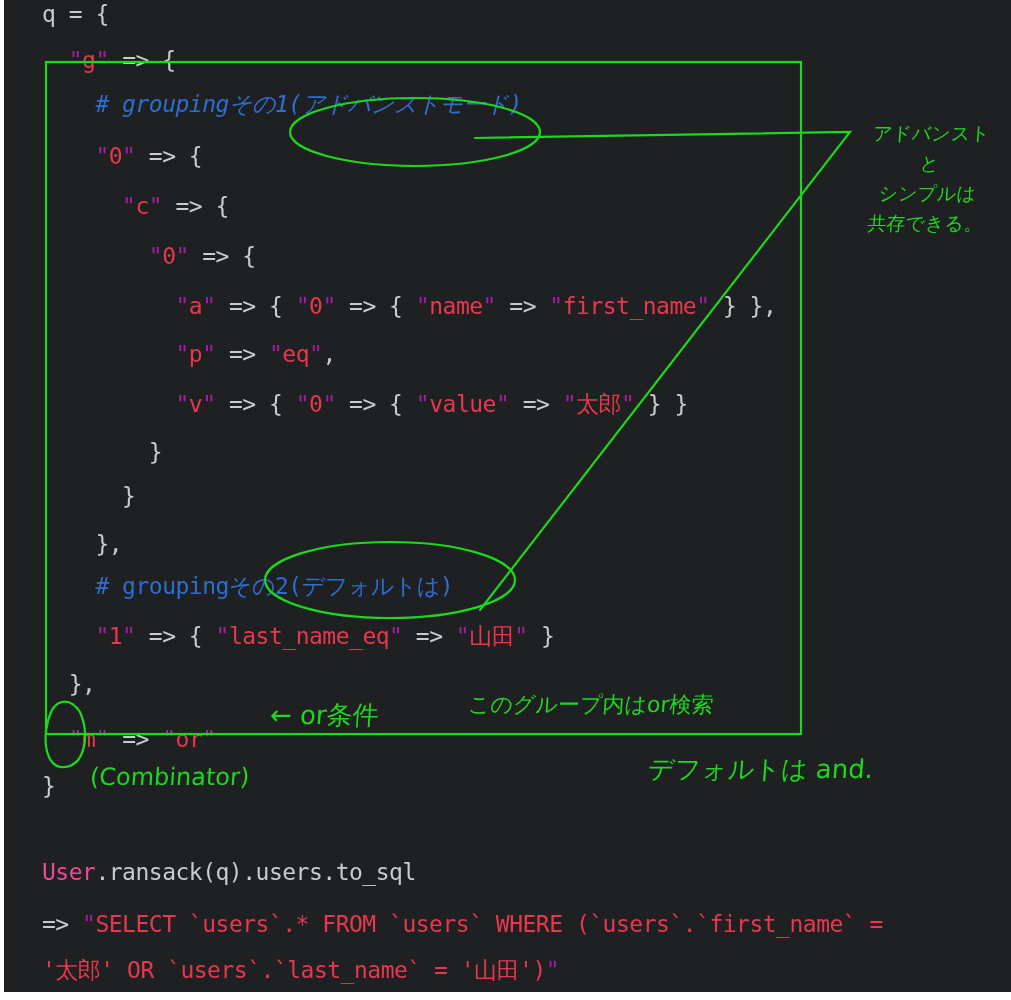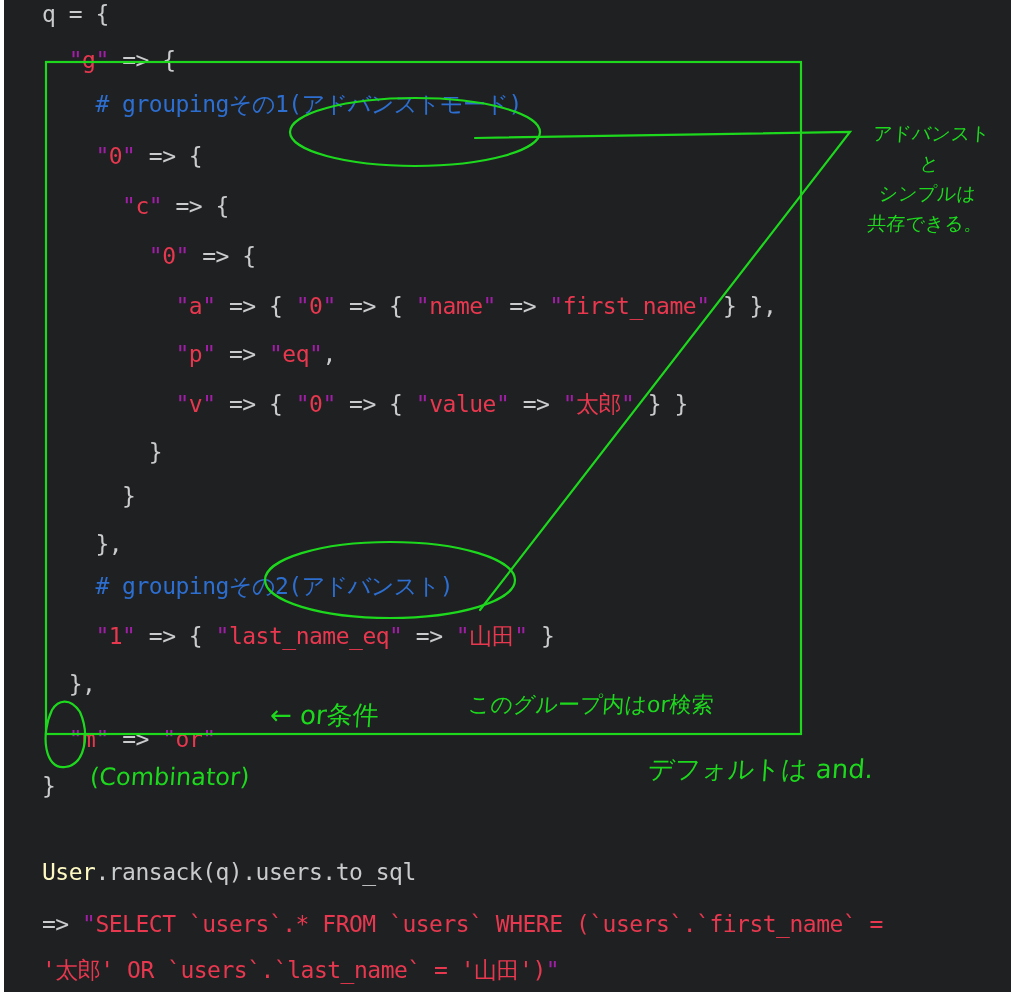--- a/index.html
+++ b/index.html
@@ -13,46 +13,46 @@
     position:absolute; left:4px; top:0; width:1007px; height:992px;
     background:#1e2022;
   }
   .line {
     position:absolute; left:38px; height:40px; line-height:40px;
     font-size:23px; white-space:pre; color:#c9cbcd; letter-spacing:-0.5px;
   }
   .s  { color:#e8384f; }
   .q  { color:#a31ea8; }
   .c  { color:#2d6ed1; }
-  .k  { color:#fef9c3; }
+  .k  { color:#ec4899; }
   .p  { color:#c9cbcd; }
   #annot { position:absolute; left:0; top:0; width:1011px; height:1000px; pointer-events:none; }
   .hand {
     position:absolute; color:#1ed81e; font-family:"DejaVu Sans",sans-serif;
     white-space:nowrap; transform:skewX(-4deg);
   }
 </style>
 </head>
 <body>
 
 <div id="code-panel">
   <div id="code-lines">
       <div class="line" style="top: -6px;"><span class="p">q = {</span></div>
       <div class="line" style="top: 40px;">  <span class="q">"</span><span class="s">g</span><span class="q">"</span><span class="p"> =&gt; {</span></div>
-      <div class="line" style="top: 84px;">    <span class="c"># groupingその1(アドバンストモード)</span></div>
+      <div class="line" style="top: 84px; font-style: italic;">    <span class="c"># groupingその1(アドバンストモード)</span></div>
       <div class="line" style="top: 136px;">    <span class="q">"</span><span class="s">0</span><span class="q">"</span><span class="p"> =&gt; {</span></div>
       <div class="line" style="top: 186px;">      <span class="q">"</span><span class="s">c</span><span class="q">"</span><span class="p"> =&gt; {</span></div>
       <div class="line" style="top: 236px;">        <span class="q">"</span><span class="s">0</span><span class="q">"</span><span class="p"> =&gt; {</span></div>
       <div class="line" style="top: 286px;">          <span class="q">"</span><span class="s">a</span><span class="q">"</span><span class="p"> =&gt; { </span><span class="q">"</span><span class="s">0</span><span class="q">"</span><span class="p"> =&gt; { </span><span class="q">"</span><span class="s">name</span><span class="q">"</span><span class="p"> =&gt; </span><span class="q">"</span><span class="s">first_name</span><span class="q">"</span><span class="p"> } },</span></div>
       <div class="line" style="top: 334px;">          <span class="q">"</span><span class="s">p</span><span class="q">"</span><span class="p"> =&gt; </span><span class="q">"</span><span class="s">eq</span><span class="q">"</span><span class="p">,</span></div>
       <div class="line" style="top: 384px;">          <span class="q">"</span><span class="s">v</span><span class="q">"</span><span class="p"> =&gt; { </span><span class="q">"</span><span class="s">0</span><span class="q">"</span><span class="p"> =&gt; { </span><span class="q">"</span><span class="s">value</span><span class="q">"</span><span class="p"> =&gt; </span><span class="q">"</span><span class="s">太郎</span><span class="q">"</span><span class="p"> } }</span></div>
       <div class="line" style="top: 432px;">        <span class="p">}</span></div>
       <div class="line" style="top: 476px;">      <span class="p">}</span></div>
       <div class="line" style="top: 524px;">    <span class="p">},</span></div>
-      <div class="line" style="top: 566px;">    <span class="c"># groupingその2(アドバンスト)</span></div>
+      <div class="line" style="top: 566px;">    <span class="c"># groupingその2(デフォルトは)</span></div>
       <div class="line" style="top: 616px;">    <span class="q">"</span><span class="s">1</span><span class="q">"</span><span class="p"> =&gt; { </span><span class="q">"</span><span class="s">last_name_eq</span><span class="q">"</span><span class="p"> =&gt; </span><span class="q">"</span><span class="s">山田</span><span class="q">"</span><span class="p"> }</span></div>
       <div class="line" style="top: 664px;">  <span class="p">},</span></div>
       <div class="line" style="top: 719px;">  <span class="q">"</span><span class="s">m</span><span class="q">"</span><span class="p"> =&gt; </span><span class="q">"</span><span class="s">or</span><span class="q">"</span></div>
       <div class="line" style="top: 766px;"><span class="p">}</span></div>
       <div class="line" style="top: 812px;"><span class="p"></span></div>
       <div class="line" style="top: 852px;"><span class="k">User</span><span class="p">.ransack(q).users.to_sql</span></div>
       <div class="line" style="top: 904px;"><span class="p">=&gt; </span><span class="q">"</span><span class="s">SELECT `users`.* FROM `users` WHERE (`users`.`first_name` =</span></div>
       <div class="line" style="top: 950px;"><span class="s">'太郎' OR `users`.`last_name` = '山田')</span><span class="q">"</span></div>
     </div>
 </div>

